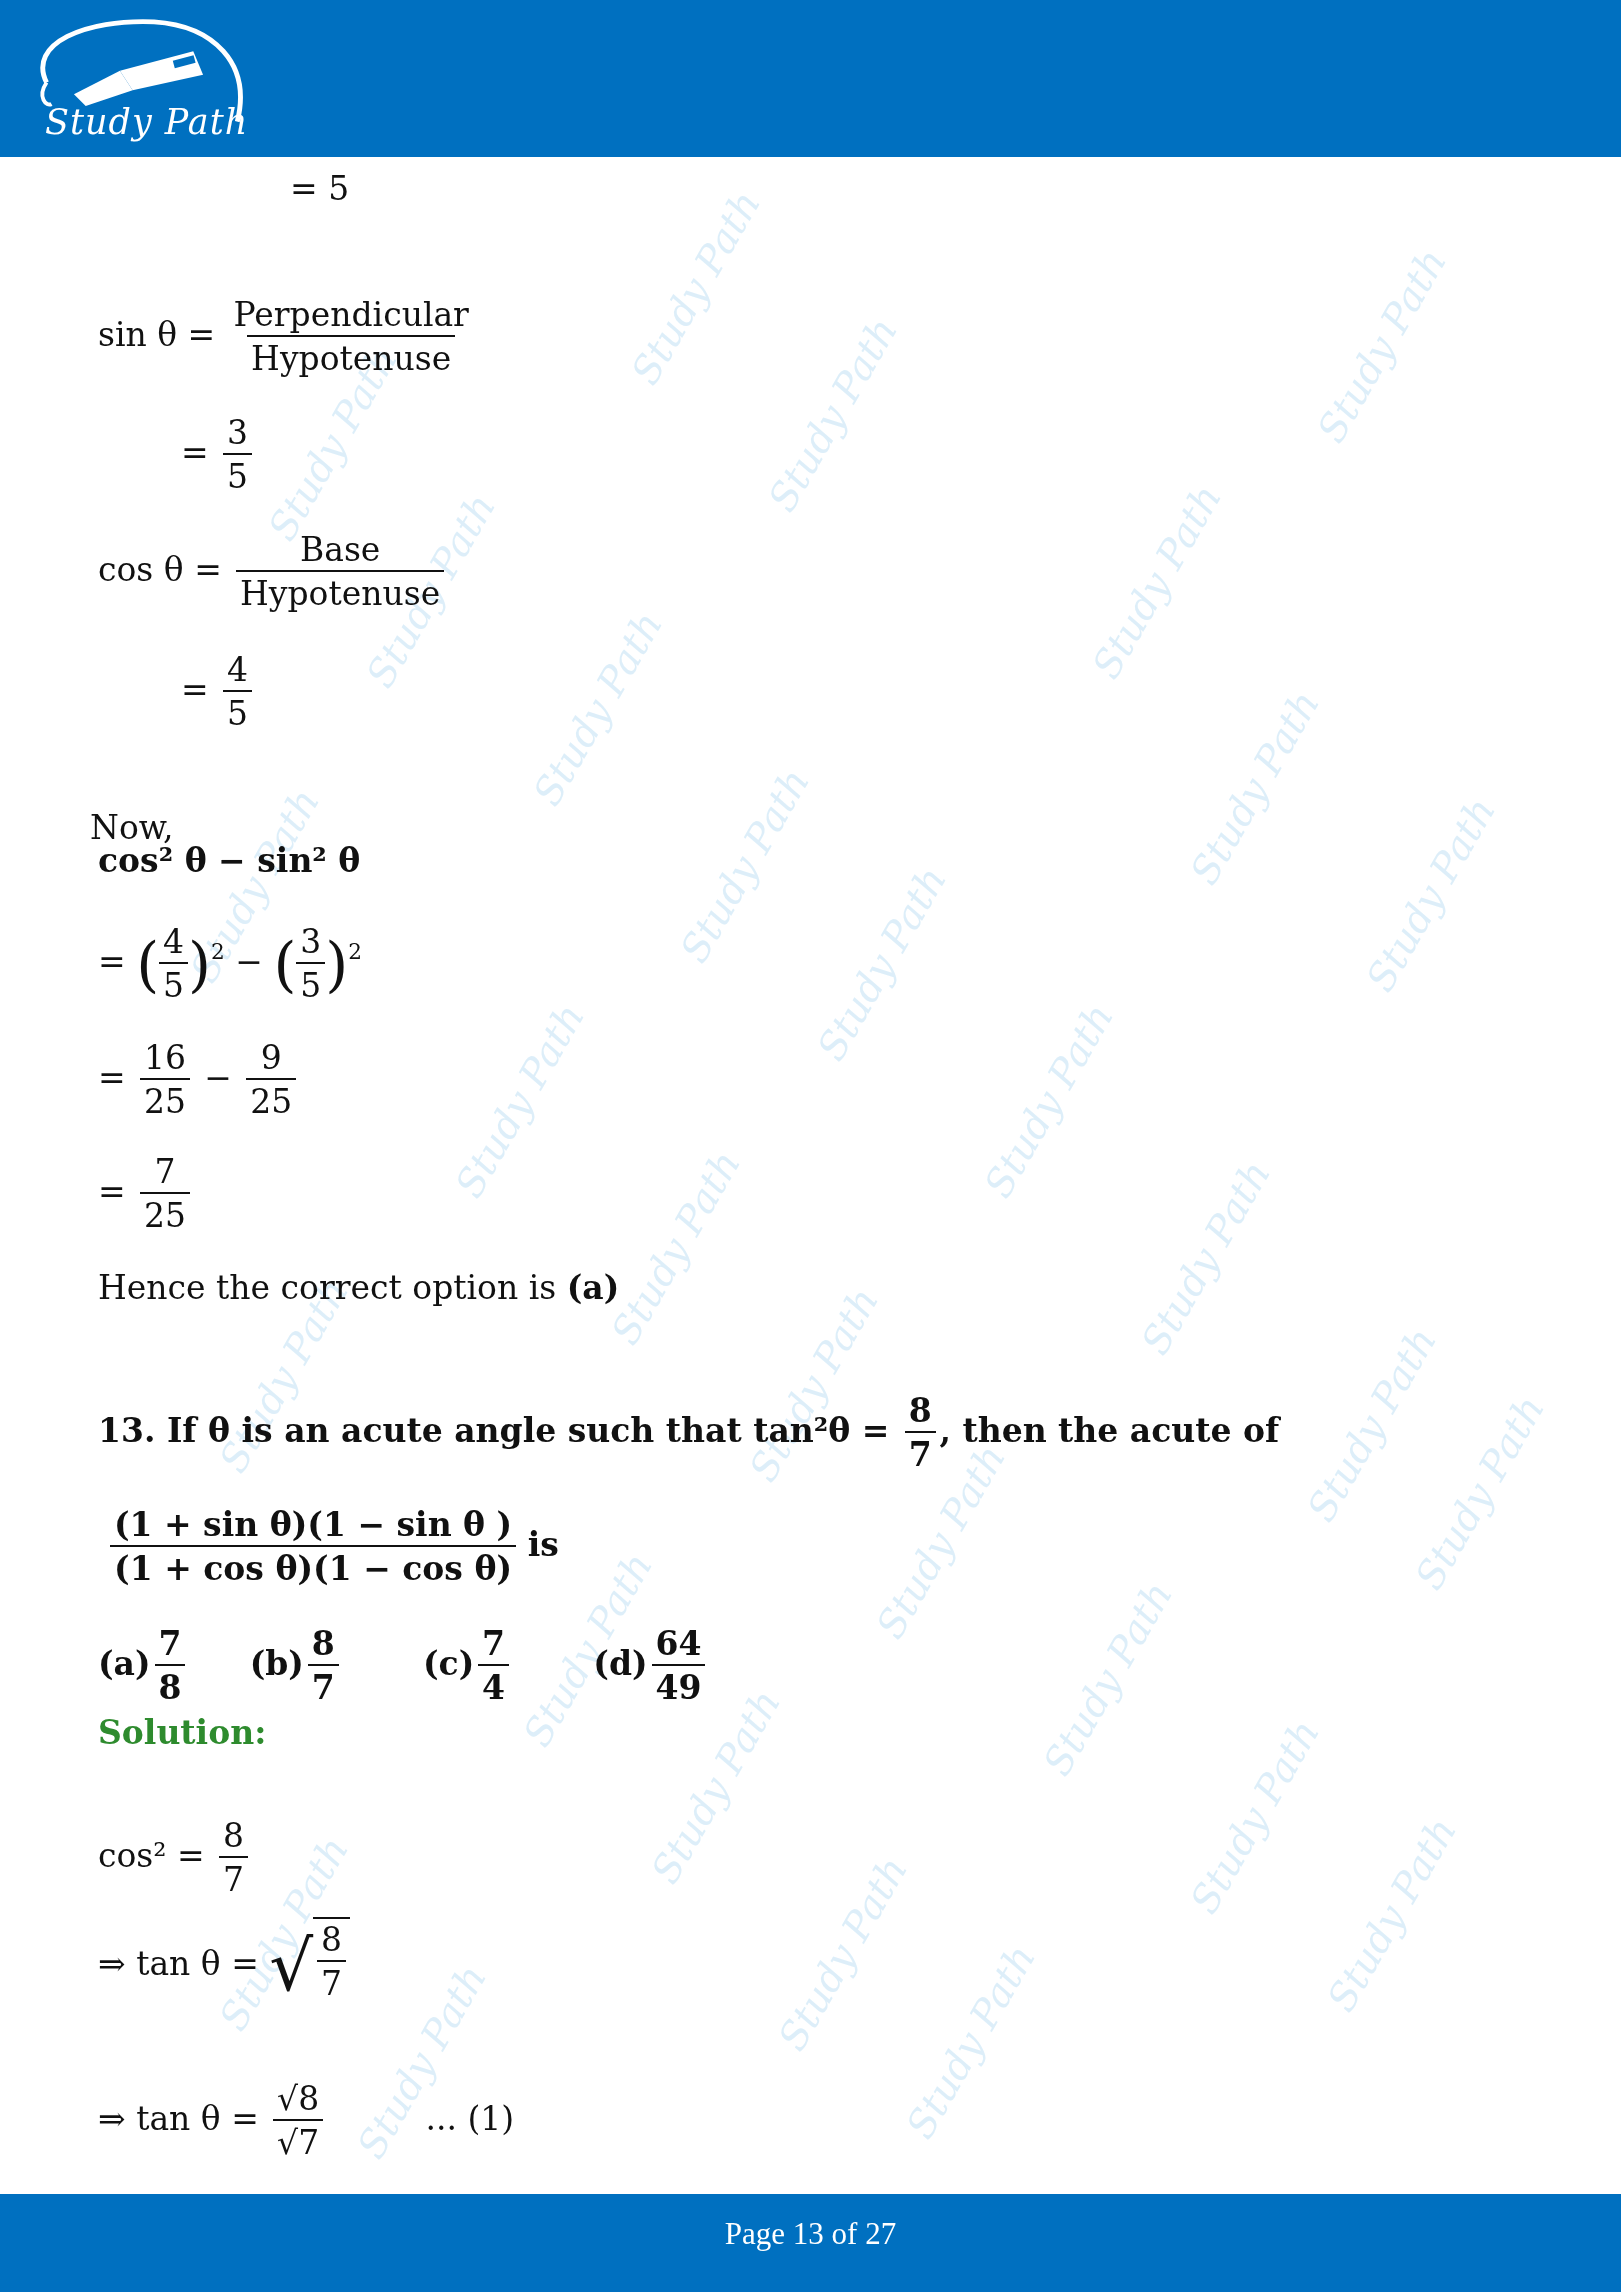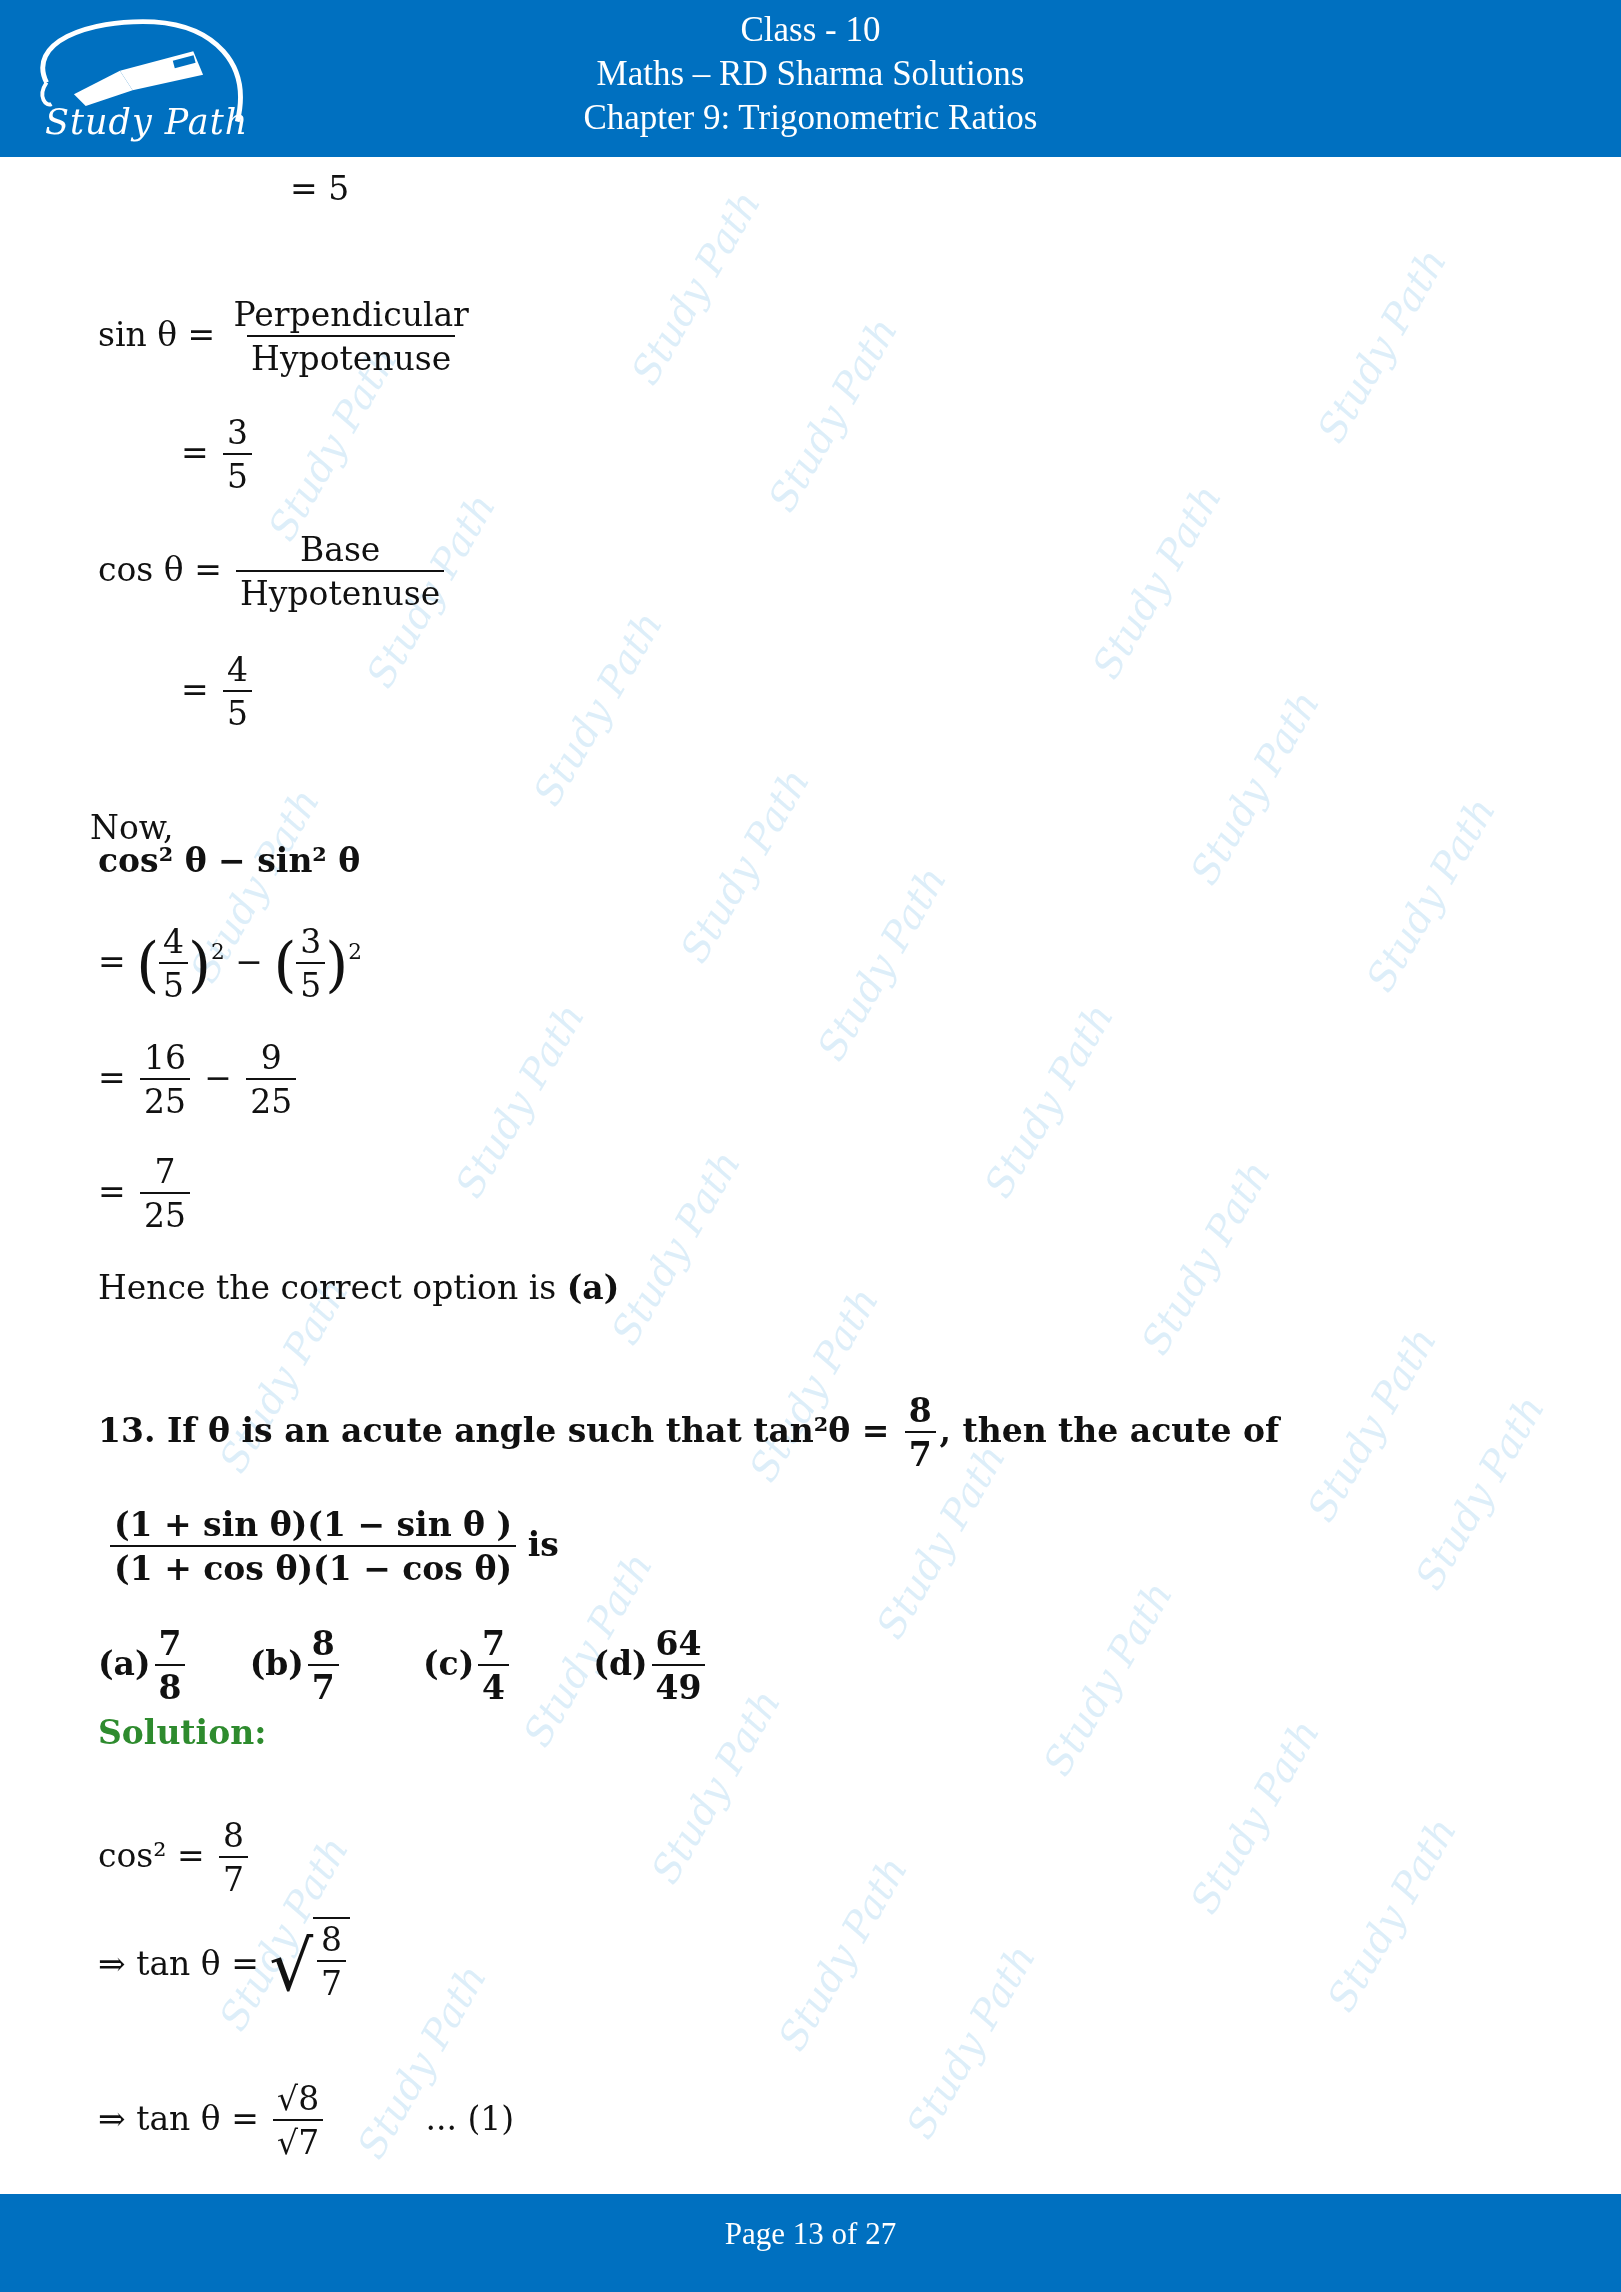--- a/index.html
+++ b/index.html
@@ -35,25 +35,20 @@
   <div class="logo">
     <svg width="223" height="137" viewBox="0 0 228 140">
       <path d="M20 70 C0 30,60 5,130 8 C190 12,230 50,215 110" fill="none" stroke="#fff" stroke-width="5"></path>
       <path d="M20 70 C10 85,20 95,25 92" fill="none" stroke="#fff" stroke-width="4"></path>
       <polygon points="48,82 95,58 108,78 60,94" fill="#fff"></polygon>
       <polygon points="95,58 170,38 180,62 108,78" fill="#fff"></polygon>
       <rect x="150" y="45" width="22" height="8" fill="#0070c0" transform="rotate(-15 160 50)"></rect>
     </svg>
     <div class="logo-text">Study Path</div>
   </div>
-  <div class="titles">
-    <div class="t1">Class - 10</div>
-    <div class="t2">Maths – RD Sharma Solutions</div>
-    <div class="t3">Chapter 9: Trigonometric Ratios</div>
-  </div>
 </div>
 
 <div class="wm" style="left:588px;top:265px;">Study Path</div>
 <div class="wm" style="left:1274px;top:323px;">Study Path</div>
 <div class="wm" style="left:225px;top:421px;">Study Path</div>
 <div class="wm" style="left:725px;top:392px;">Study Path</div>
 <div class="wm" style="left:1049px;top:559px;">Study Path</div>
 <div class="wm" style="left:323px;top:568px;">Study Path</div>
 <div class="wm" style="left:490px;top:686px;">Study Path</div>
 <div class="wm" style="left:1147px;top:765px;">Study Path</div>

